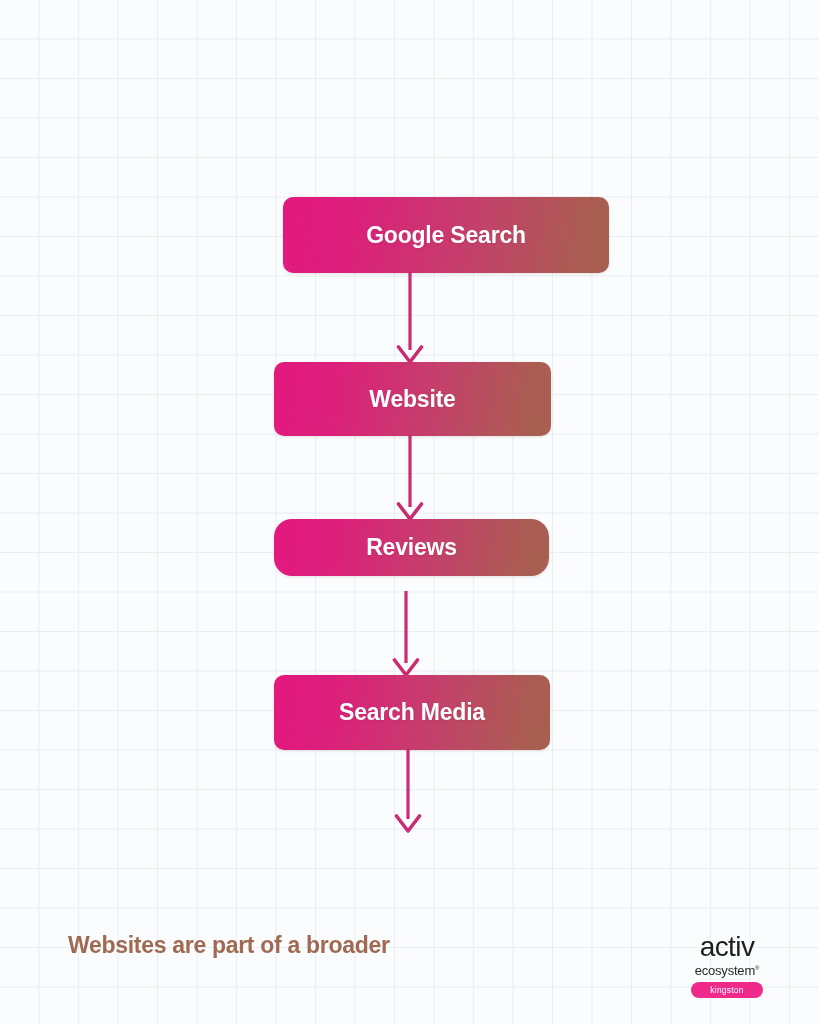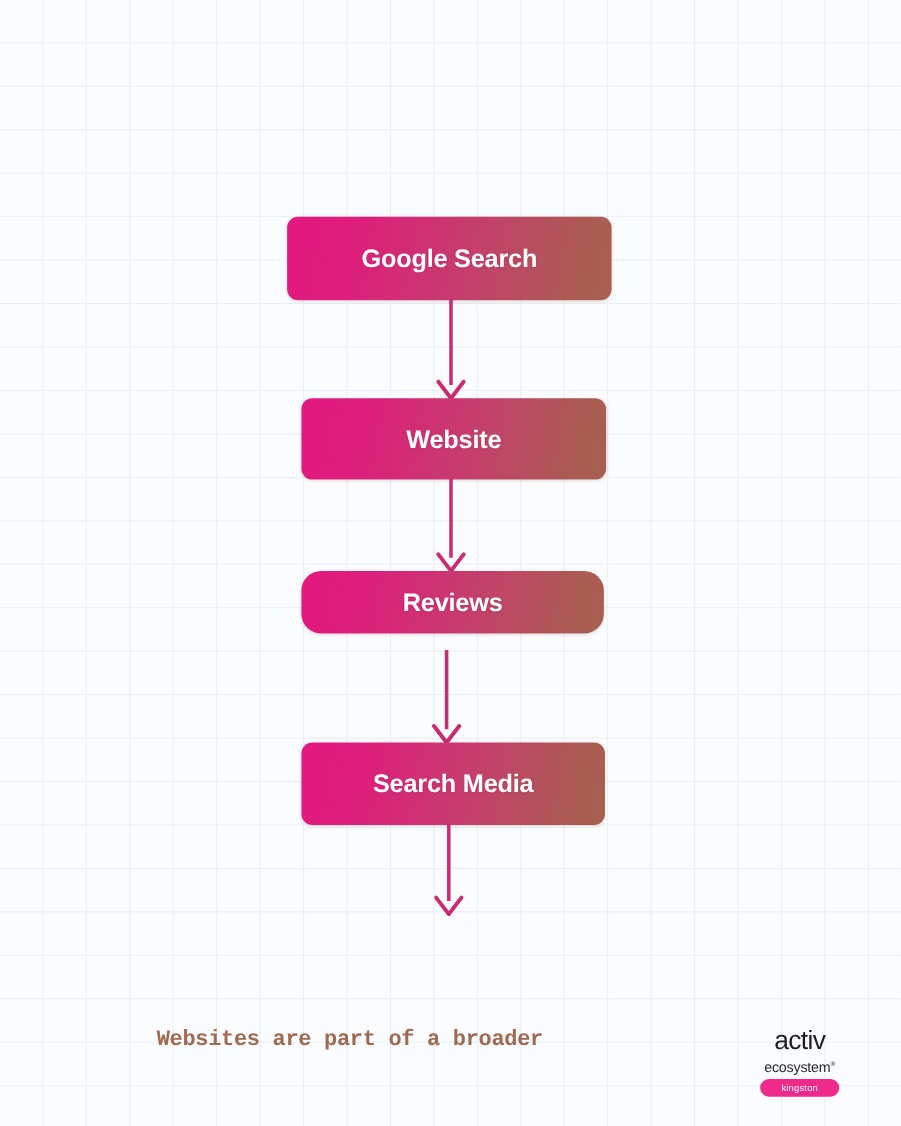--- a/index.html
+++ b/index.html
@@ -73,21 +73,21 @@
     font-family: "Liberation Sans", sans-serif;
     font-weight: bold;
     font-size: 23px;
     letter-spacing: -0.2px;
     color: #ffffff;
     text-shadow: 0 1px 2px rgba(120,40,60,0.18);
     white-space: nowrap;
   }
 
   
-  #node-0 { left: 261px; top: 197px; width: 295px; height: 76px; align-items: center; }
+  #node-0 { left: 283px; top: 197px; width: 326px; height: 76px; align-items: center; }
   #node-1 { left: 274px; top: 362px; width: 277px; height: 74px; }
   #node-2 { left: 274px; top: 519px; width: 275px; height: 57px; border-radius: 18px; }
   #node-3 { left: 274px; top: 675px; width: 276px; height: 75px; }
   #node-4 { left: 276px; top: 831px; width: 277px; height: 74px; }
 
   
   .connector { position: absolute; }
   #conn-0 { left: 388px; top: 272px;  width: 44px; height: 92px; }
   #conn-1 { left: 388px; top: 435px;  width: 44px; height: 86px; }
   #conn-2 { left: 384px; top: 591px;  width: 44px; height: 86px; }
@@ -95,42 +95,41 @@
 
   
   .caption {
     position: absolute;
     left: 68px;
     top: 931px;
     width: 500px;
   }
   .caption-line {
     display: block;
-    font-family: Liberation Mono, monospace;
+    font-family: Liberation Sans, sans-serif;
     font-weight: bold;
-    font-size: 20px;
+    font-size: 23px;
     line-height: 29px;
     letter-spacing: -0.3px;
     color: #a06a52;
     white-space: nowrap;
-    text-align: center;
   }
 
   
   .logo {
     position: absolute;
     right: 44px;
     top: 934px;
     width: 96px;
     text-align: center;
   }
   .logo-wordmark {
     display: block;
     font-family: "Liberation Sans", sans-serif;
-    font-size: 24px;
+    font-size: 28px;
     font-weight: normal;
     letter-spacing: -0.6px;
     line-height: 26px;
     color: #1d1d1f;
   }
   .logo-sub {
     display: block;
     font-family: "Liberation Sans", sans-serif;
     font-size: 13px;
     letter-spacing: -0.2px;

